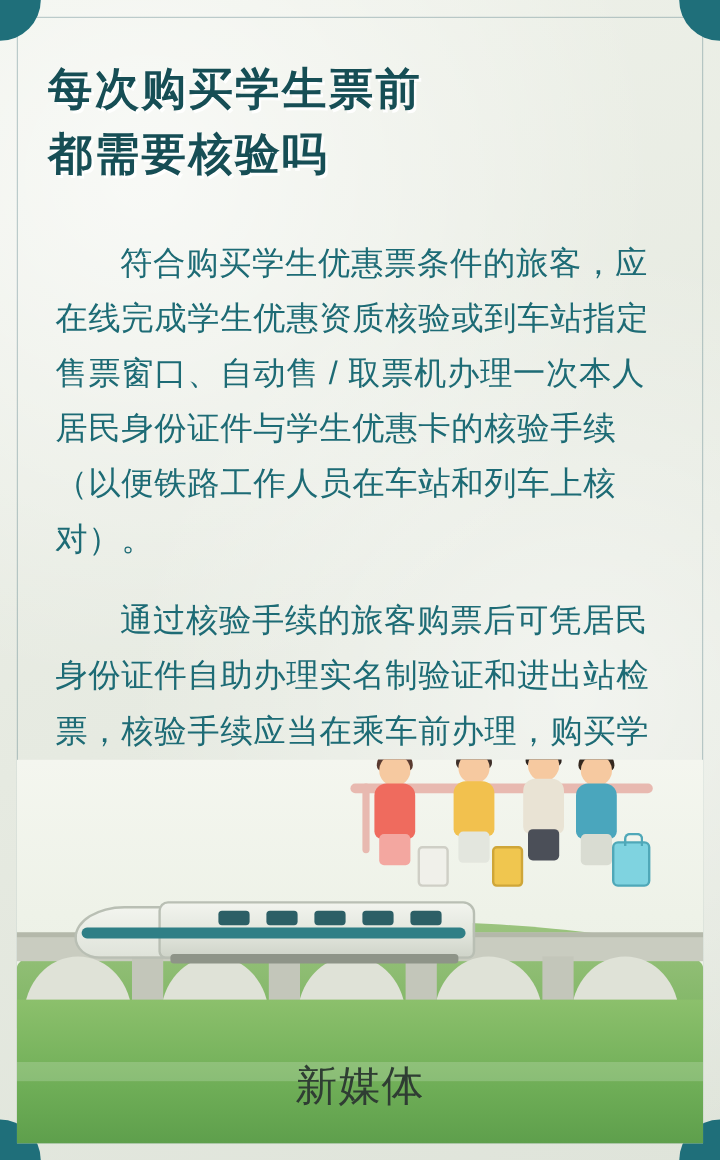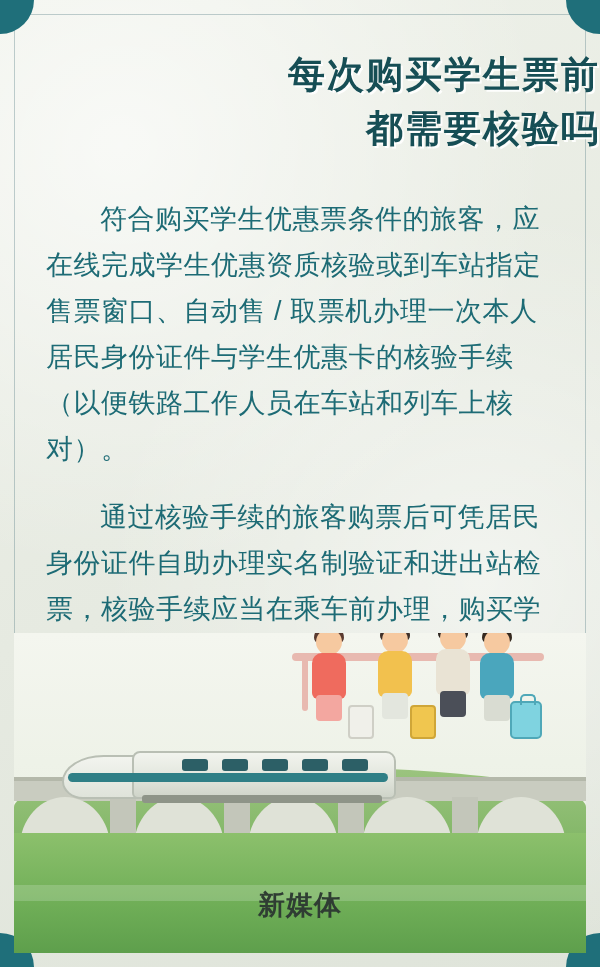--- a/index.html
+++ b/index.html
@@ -48,27 +48,28 @@
   .corner.tr { right: 0; top: 0; border-radius: 0 0 0 34px; }
   .corner.bl { left: 0; bottom: 0; border-radius: 0 34px 0 0; }
   .corner.br { right: 0; bottom: 0; border-radius: 34px 0 0 0; }
 
   
   .headline {
     position: absolute;
     top: 48px;
     left: 0;
     right: 0;
-    text-align: right;
+    text-align: left;
     color: #164e55;
     font-weight: bold;
     font-size: 37px;
     line-height: 1.45;
     letter-spacing: 2px;
     text-shadow: 2px 2px 0 rgba(255,255,255,0.9);
+    padding-left: 40px;
   }
   .headline .l2 { display: block; }
 
   
   .body-copy {
     position: absolute;
     top: 196px;
     left: 46px;
     width: 512px;
     color: #1d6b75;
@@ -298,22 +299,22 @@
   }
   .logo-mark {
     font-size: 44px;
     font-weight: bold;
     color: #b03a2e;
     letter-spacing: 3px;
     font-family: "Liberation Serif", serif;
     text-shadow: 1px 1px 0 rgba(255,255,255,0.6);
   }
   .logo-sub {
-    font-size: 27px;
-    font-weight: bold;
+    font-size: 35px;
+    font-weight: normal;
     color: #2f3d33;
     letter-spacing: 1px;
   }
 </style>
 </head>
 <body>
 
 <div class="poster">
   <div class="paper-bg"></div>
   <div class="frame-line"></div>

